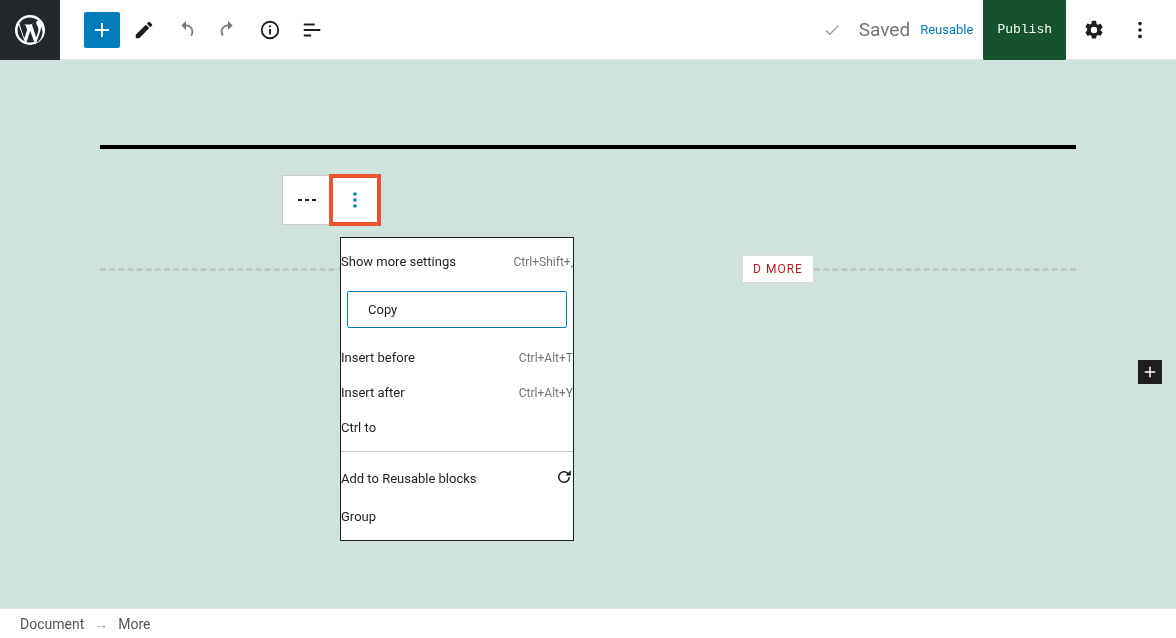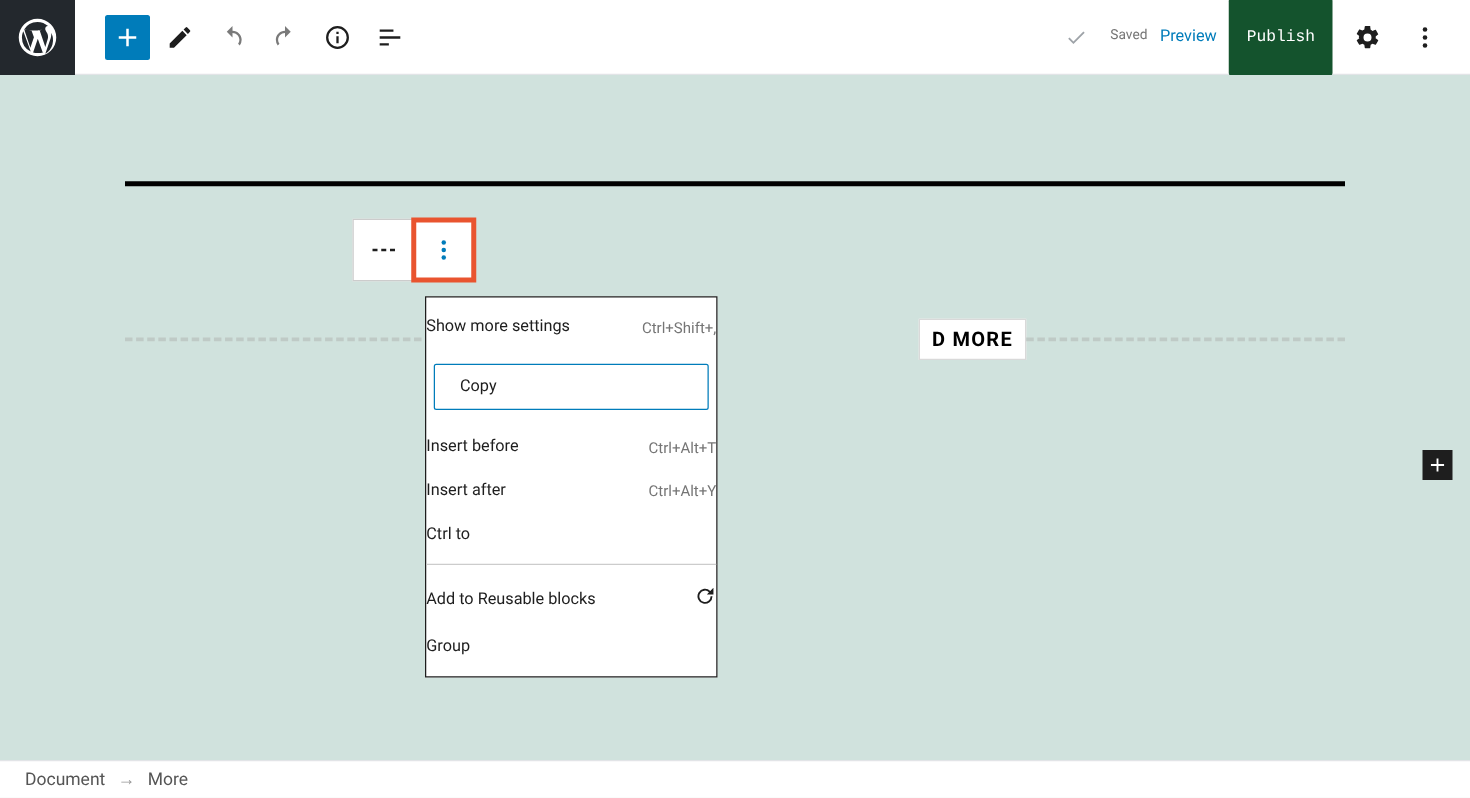--- a/index.html
+++ b/index.html
@@ -25,21 +25,21 @@
     width: 36px; height: 36px; display: flex; align-items: center; justify-content: center;
     border-radius: 2px;
   }
   .add-btn { background: #007cba; color: #fff; }
   .add-btn svg { fill: #fff; }
   .icon-dim svg { fill: #7a7a7a; }
   .icon-dark svg { fill: #1e1e1e; }
   .tb-right {
     margin-left: auto; display: flex; align-items: center; gap: 10px; padding-right: 18px;
   }
-  .saved { display: flex; align-items: flex-start; gap: 18px; color: #757575; font-size: 11px; }
+  .saved { display: flex; align-items: center; gap: 18px; color: #757575; font-size: 19px; }
   .preview { color: #007cba; font-size: 13px; }
   .publish {
     background: #14532d; color: #fff; padding: 24px 14px; border-radius: 3px;
     font-size: 13px;
     font-family: Liberation Mono, monospace;
   }
   .gear, .topdots { width: 36px; height: 36px; display: flex; align-items: center; justify-content: center; }
   
   .canvas {
     position: absolute; left: 0; right: 0; top: 60px; bottom: 30px;
@@ -66,21 +66,21 @@
   .more-sep {
     position: absolute; left: 0; right: 0; top: 110px;
     display: flex; align-items: center;
   }
   .more-dash {
     flex: 1; height: 0;
     border-top: 3px dashed #bfcac6;
   }
   .more-label {
     background: #fff; border: 1px solid #d9d9d9; padding: 6px 10px;
-    font-size: 16px; font-weight: 700; letter-spacing: 1px; color: #000000;
+    font-size: 12px; font-weight: 400; letter-spacing: 1px; color: #b91c1c;
     margin-left: 380px;
   }
   
   .dd {
     position: absolute; left: 240px; top: 92px; width: 234px;
     background: #fff; border: 1px solid #1e1e1e;
     z-index: 5;
   }
   .dd-sec { padding: 6px 0; }
   .dd-sec + .dd-sec { border-top: 1px solid #ccc; text-align: right; }
@@ -151,21 +151,21 @@
         </svg>
     </div>
   </div>
   <div class="tb-right">
     <div class="saved">
       <svg width="18" height="18" viewBox="0 0 24 24">
           <path fill="#9ea3a8" d="M9 16.17 4.83 12l-1.42 1.41L9 19 21 7l-1.41-1.41z"></path>
         </svg>
       <span>Saved</span>
     </div>
-    <div class="preview">Preview</div>
+    <div class="preview">Reusable</div>
     <div class="publish">Publish</div>
     <div class="gear icon-dark">
       <svg width="22" height="22" viewBox="0 0 24 24">
           <path d="M19.14 12.94a7.14 7.14 0 0 0 .05-.94 7.14 7.14 0 0 0-.05-.94l2.03-1.58a.5.5 0 0 0 .12-.64l-1.92-3.32a.5.5 0 0 0-.6-.22l-2.39.96a7.03 7.03 0 0 0-1.62-.94l-.36-2.54A.5.5 0 0 0 13.9 2h-3.8a.5.5 0 0 0-.5.42l-.36 2.54c-.58.24-1.12.56-1.62.94l-2.39-.96a.5.5 0 0 0-.6.22L2.71 8.48a.5.5 0 0 0 .12.64l2.03 1.58c-.03.31-.5.63-.5.94s.2.63.5.94L2.83 14.16a.5.5 0 0 0-.12.64l1.92 3.32c.13.22.39.31.6.22l2.39-.96c.5.38 1.04.7 1.62.94l.36 2.54c.4.24.25.42.5.42h3.8c.25 0 .46-.18.5-.42l.36-2.54c.58-.24 1.12-.56 1.62-.94l2.39.96c.21.09.47 0 .6-.22l1.92-3.32a.5.5 0 0 0-.12-.64l-2.03-1.58zM12 15.5A3.5 3.5 0 1 1 12 8.5a3.5 3.5 0 0 1 0 7z"></path>
         </svg>
     </div>
     <div class="topdots icon-dark">
       <svg width="22" height="22" viewBox="0 0 24 24">
           <circle cx="12" cy="5" r="2"></circle>
           <circle cx="12" cy="12" r="2"></circle>

